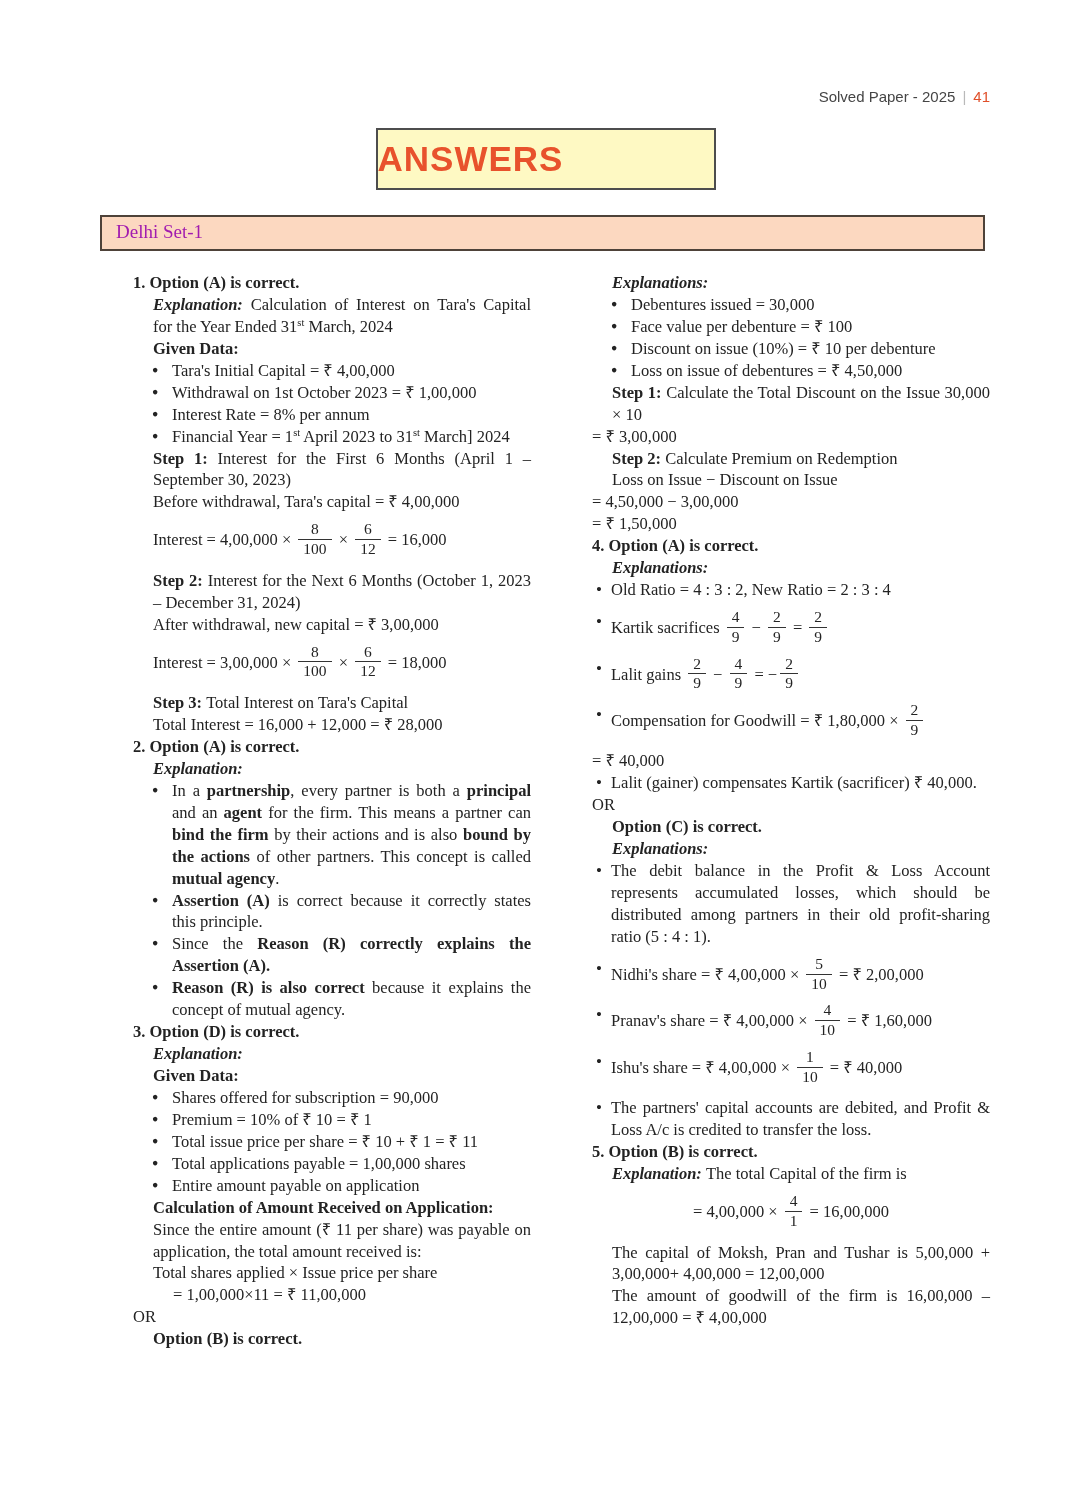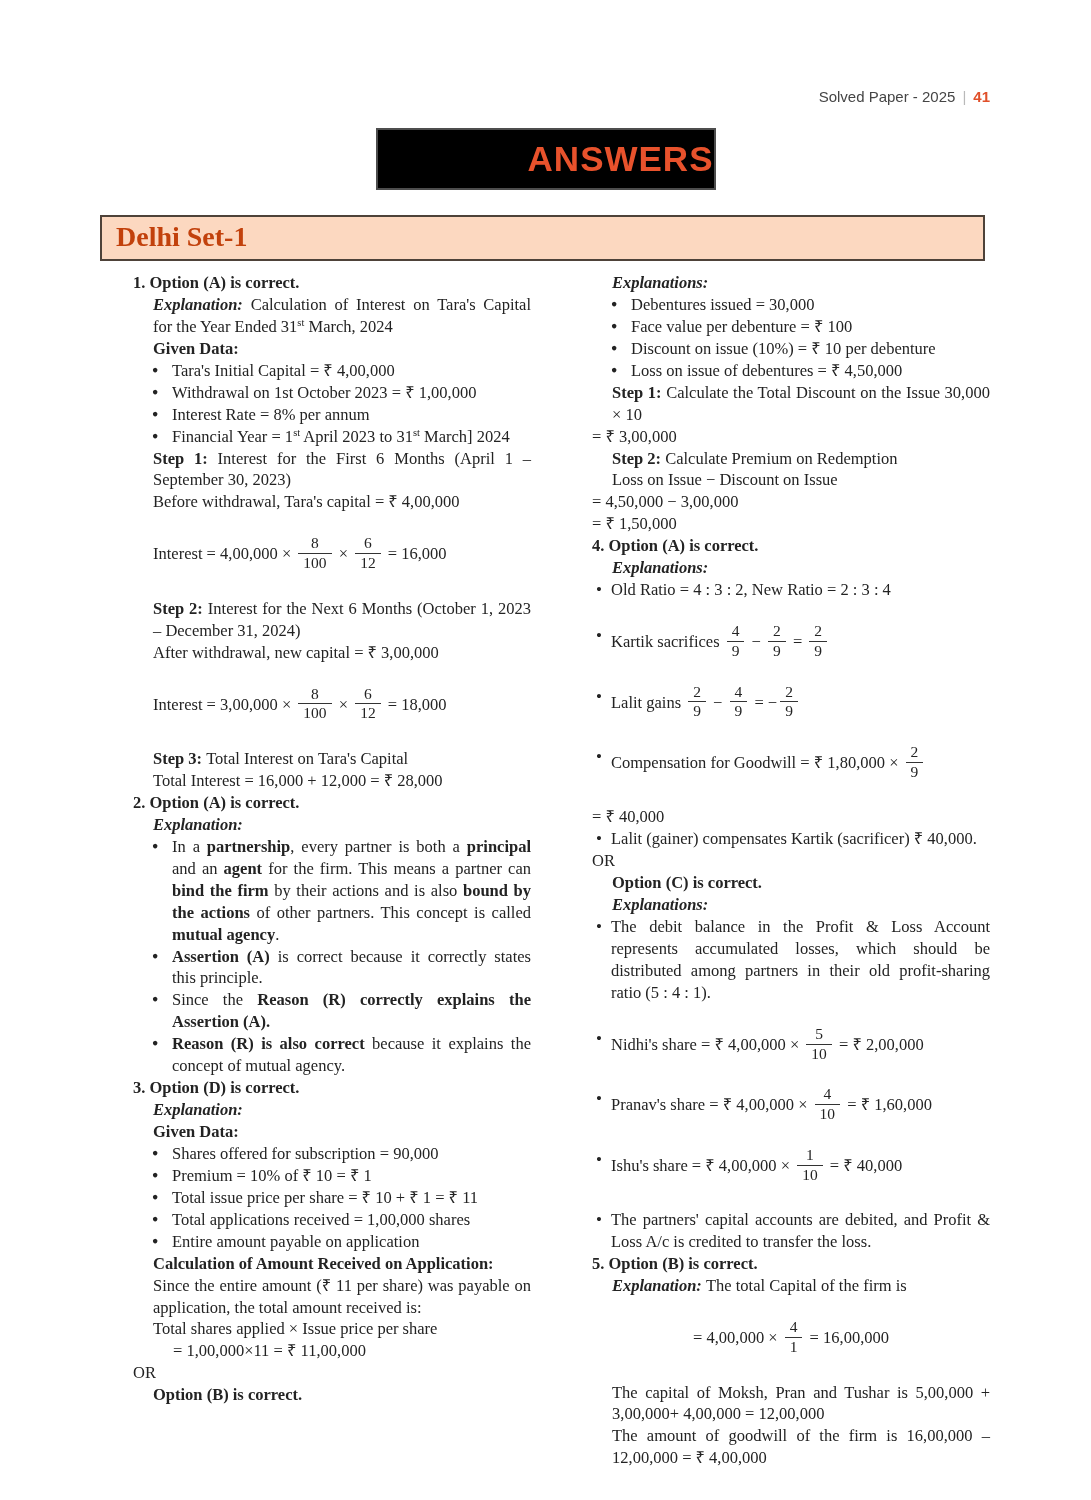--- a/index.html
+++ b/index.html
@@ -9,41 +9,41 @@
     -webkit-font-smoothing:antialiased;
   }
   .page{position:relative;width:1091px;height:1500px;overflow:hidden;}
 
   
   .page-header{
     position:absolute;top:88px;right:101px;
     font-family:"Liberation Sans", sans-serif;font-size:15px;color:#454545;
   }
   .page-header .divider{color:#b9b9b9;margin:0 7px;}
-  .page-header .pageno{color:#e0502a;font-weight:bold;}
+  .page-header .pageno{color:#e0502a;font-weight:normal;}
 
   
   .answers-box{
     position:absolute;top:128px;left:50%;transform:translateX(-50%);
-    width:336px;height:58px;background:#000000;border:2px solid #4d4d4d;
-    display:flex;align-items:center;justify-content:flex-end;
+    width:336px;height:58px;background:#fef9c3;border:2px solid #4d4d4d;
+    display:flex;align-items:center;justify-content:flex-start;
   }
   .answers-box .answers-label{
     font-family:"Liberation Sans", sans-serif;font-weight:bold;
     font-size:35px;letter-spacing:1px;color:#e8522c;
   }
 
   
   .section-bar{
     position:absolute;top:215px;left:100px;width:885px;box-sizing:border-box;
     background:#fcd8c0;border:2px solid #4e4239;
     padding:4px 14px 6px 14px;
   }
   .section-bar .section-label{
-    font-size:28px;font-weight:bold;color:#c2410c;
+    font-size:19px;font-weight:normal;color:#a21caf;
   }
 
   
   .columns{
     position:absolute;top:272px;left:133px;width:857px;
     display:flex;gap:61px;
   }
   .col{flex:1;min-width:0;}
 
   
@@ -56,21 +56,21 @@
   .line.bd{padding-left:39px;}
   .line.bd::before{
     content:"●";position:absolute;left:19px;top:3px;font-size:10.5px;color:#232323;
   }
   .line.bdot{padding-left:19px;}
   .line.bdot::before{
     content:"•";position:absolute;left:4px;top:0;font-size:17px;color:#232323;
   }
   .line.center{text-align:left;padding-left:0;}
   .line.ind{padding-left:40px;text-align:left;}
-  .line.formula{margin:24px 0;text-align:left;}
+  .line.formula{margin:10px 0;text-align:left;}
   .line.center.formula{text-align:center;}
 
   
   .seg-n{font-weight:normal;}
   .seg-b{font-weight:bold;}
   .seg-bi{font-weight:bold;font-style:italic;}
   .seg-sup{vertical-align:super;font-size:10.5px;line-height:0;}
 
   
   .frac{
@@ -119,21 +119,21 @@
         <div class="line bd"><span class="seg-n">In a </span><span class="seg-b">partnership</span><span class="seg-n">, every partner is both a </span><span class="seg-b">principal</span><span class="seg-n"> and an </span><span class="seg-b">agent</span><span class="seg-n"> for the firm. This means a partner can </span><span class="seg-b">bind the firm</span><span class="seg-n"> by their actions and is also </span><span class="seg-b">bound by the actions</span><span class="seg-n"> of other partners. This concept is called </span><span class="seg-b">mutual agency</span><span class="seg-n">.</span></div>
         <div class="line bd"><span class="seg-b">Assertion (A)</span><span class="seg-n"> is correct because it correctly states this principle.</span></div>
         <div class="line bd"><span class="seg-n">Since the </span><span class="seg-b">Reason (R) correctly explains the Assertion (A).</span></div>
         <div class="line bd"><span class="seg-b">Reason (R) is also correct</span><span class="seg-n"> because it explains the concept of mutual agency.</span></div>
         <div class="line q"><span class="qnum">3. </span><span class="seg-b">Option (D) is correct.</span></div>
         <div class="line p"><span class="seg-bi">Explanation:</span></div>
         <div class="line p"><span class="seg-b">Given Data:</span></div>
         <div class="line bd"><span class="seg-n">Shares offered for subscription = 90,000</span></div>
         <div class="line bd"><span class="seg-n">Premium = 10% of ₹ 10 = ₹ 1</span></div>
         <div class="line bd"><span class="seg-n">Total issue price per share = ₹ 10 + ₹ 1 = ₹ 11</span></div>
-        <div class="line bd"><span class="seg-n">Total applications received = 1,00,000 shares</span></div>
+        <div class="line bd"><span class="seg-n">Total applications payable = 1,00,000 shares</span></div>
         <div class="line bd"><span class="seg-n">Entire amount payable on application</span></div>
         <div class="line p"><span class="seg-b">Calculation of Amount Received on Application:</span></div>
         <div class="line p"><span class="seg-n">Since the entire amount (₹ 11 per share) was payable on application, the total amount received is:</span></div>
         <div class="line p"><span class="seg-n">Total shares applied × Issue price per share</span></div>
         <div class="line ind"><span class="seg-n">= 1,00,000×11 = ₹ 11,00,000</span></div>
         <div class="line center"><span class="seg-n">OR</span></div>
         <div class="line p"><span class="seg-b">Option (B) is correct.</span></div>
       </div>
     <div class="col" id="col-right">
         <div class="line p"><span class="seg-bi">Explanations:</span></div>

